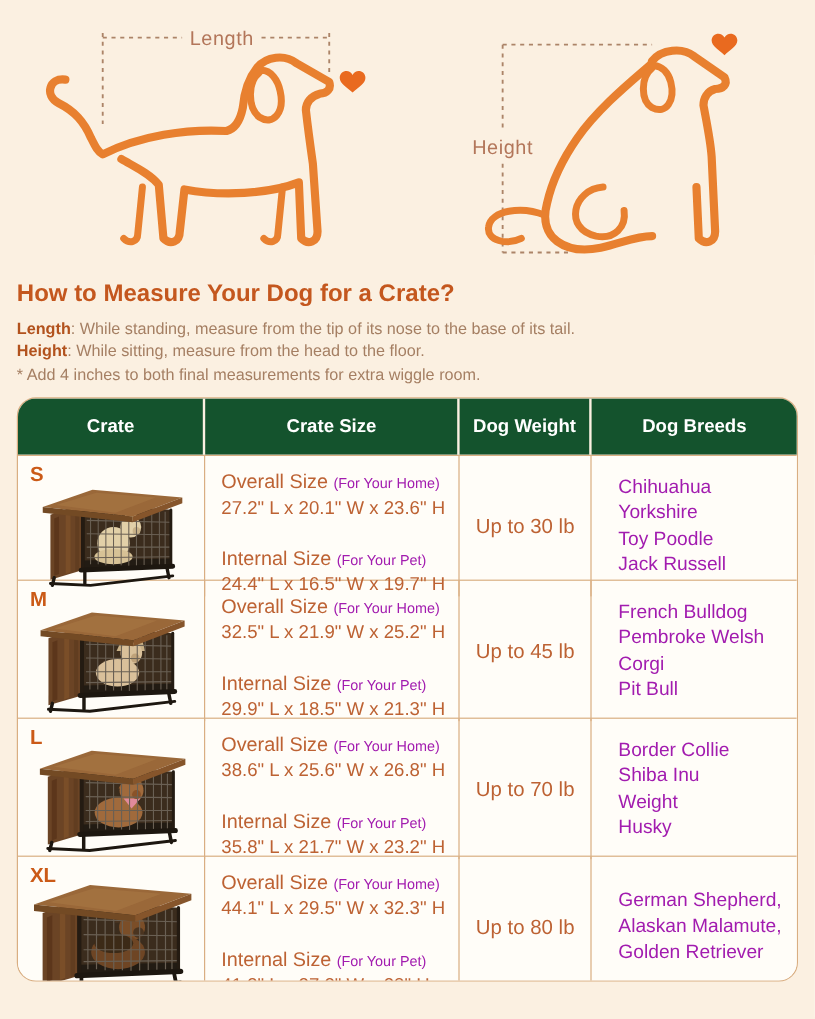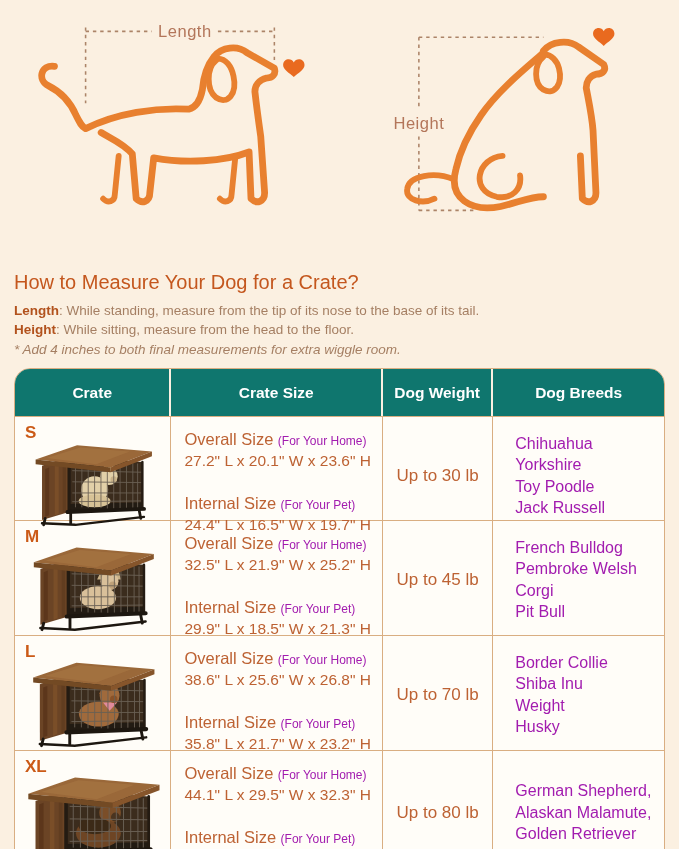--- a/index.html
+++ b/index.html
@@ -14,46 +14,46 @@
   
   .hero { display:flex; gap:14px; padding:8px 2px 0 6px; height:224px; }
   .fig { width:330px; height:216px; position:relative; }
   .dog-outline { fill:none; stroke:#E8802F; stroke-width:7; stroke-linecap:round; stroke-linejoin:round; }
   .guide { stroke:#AC8468; stroke-width:1.6; stroke-dasharray:3.5,4; fill:none; }
   .guide-text { fill:#B3765A; font-size:17px; letter-spacing:0.5px; font-family:"Liberation Sans", sans-serif; }
   .heart { fill:#E96A1F; }
 
   
   .howto { padding:10px 16px 0 14px; }
-  .howto h1 { font-size:20px; font-weight:400; color:#C4571E; margin-bottom:7px;margin-top:37px; }
+  .howto h1 { font-size:20px; font-weight:700; color:#C4571E; margin-bottom:7px; }
   .measure-line { font-size:13.5px; color:#A57F63; line-height:19px; }
   .measure-line b { color:#B2521D; font-weight:700; }
-  .note-line { font-size:13.5px; color:#A57F63; line-height:19px; margin-top:1px;font-style:italic; }
+  .note-line { font-size:13.5px; color:#A57F63; line-height:19px; margin-top:1px; }
 
   
   .crate-table {
     margin:9px 14px 0 14px;
     width:651px;
     border:1px solid #D9AE82;
     border-radius:16px;
     overflow:hidden;
     background:#FFFDF8;
   }
-  .thead { display:grid; grid-template-columns:24.1% 32.6% 17.0% 26.3%; background:#0f766e; height:47px; }
+  .thead { display:grid; grid-template-columns:24.1% 32.6% 17.0% 26.3%; background:#14532d; height:47px; }
   .th {
     display:flex; align-items:center; justify-content:center;
     color:#FFFFFF; font-weight:700; font-size:15.5px;
     border-right:2px solid #FBF0E1;
   }
   .th:last-child { border-right:none; }
   .trow { display:grid; grid-template-columns:24.1% 32.6% 17.0% 26.3%; border-top:1px solid #D9AE82; background:#FFFDF8; }
   .row-s { height:104px; }
   .row-m { height:115px; }
   .row-l { height:115px; }
-  .row-xl { height:124px; }
+  .row-xl { height:104px; }
   .cell { border-right:1px solid #D9AE82; position:relative; }
   .cell:last-child { border-right:none; }
   .crate-cell { display:flex; align-items:center; justify-content:center; }
   .size-code { position:absolute; top:6px; left:10px; font-size:17px; font-weight:700; color:#CB5A17; }
   .crate-img { margin-top:10px; }
   .size-cell { padding:13px 6px 0 13px; }
   .size-label { font-size:16.5px; color:#BD6233;text-align:right; }
   .size-sub { font-size:12px; color:#a21caf; }
   .dims { font-size:15.5px; color:#BD6233; margin-top:3px; }
   .mt { margin-top:24px; }

